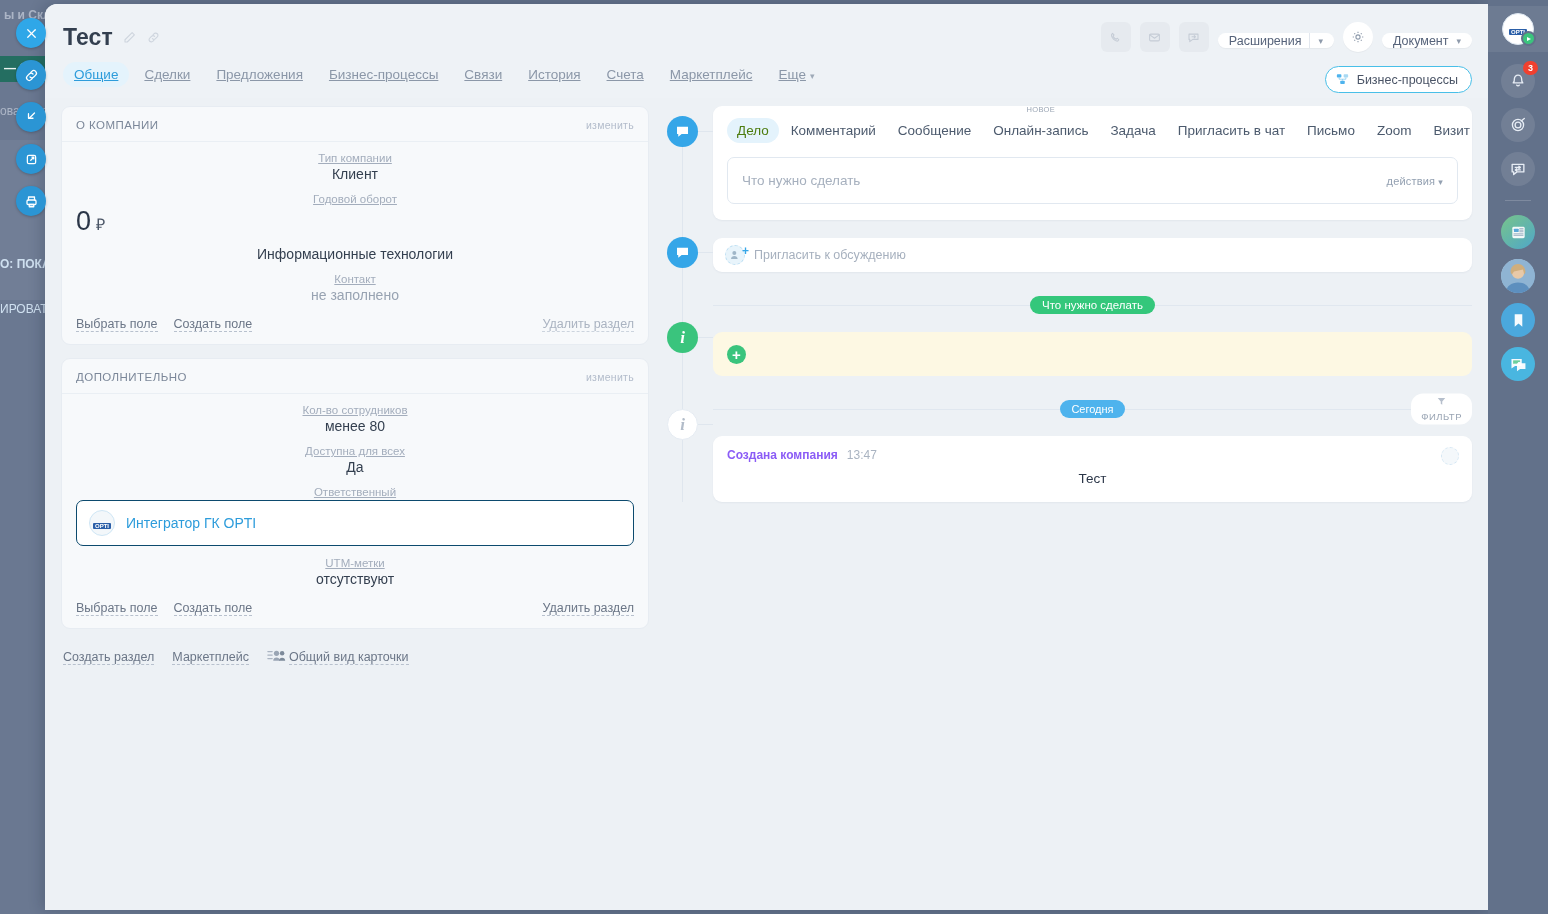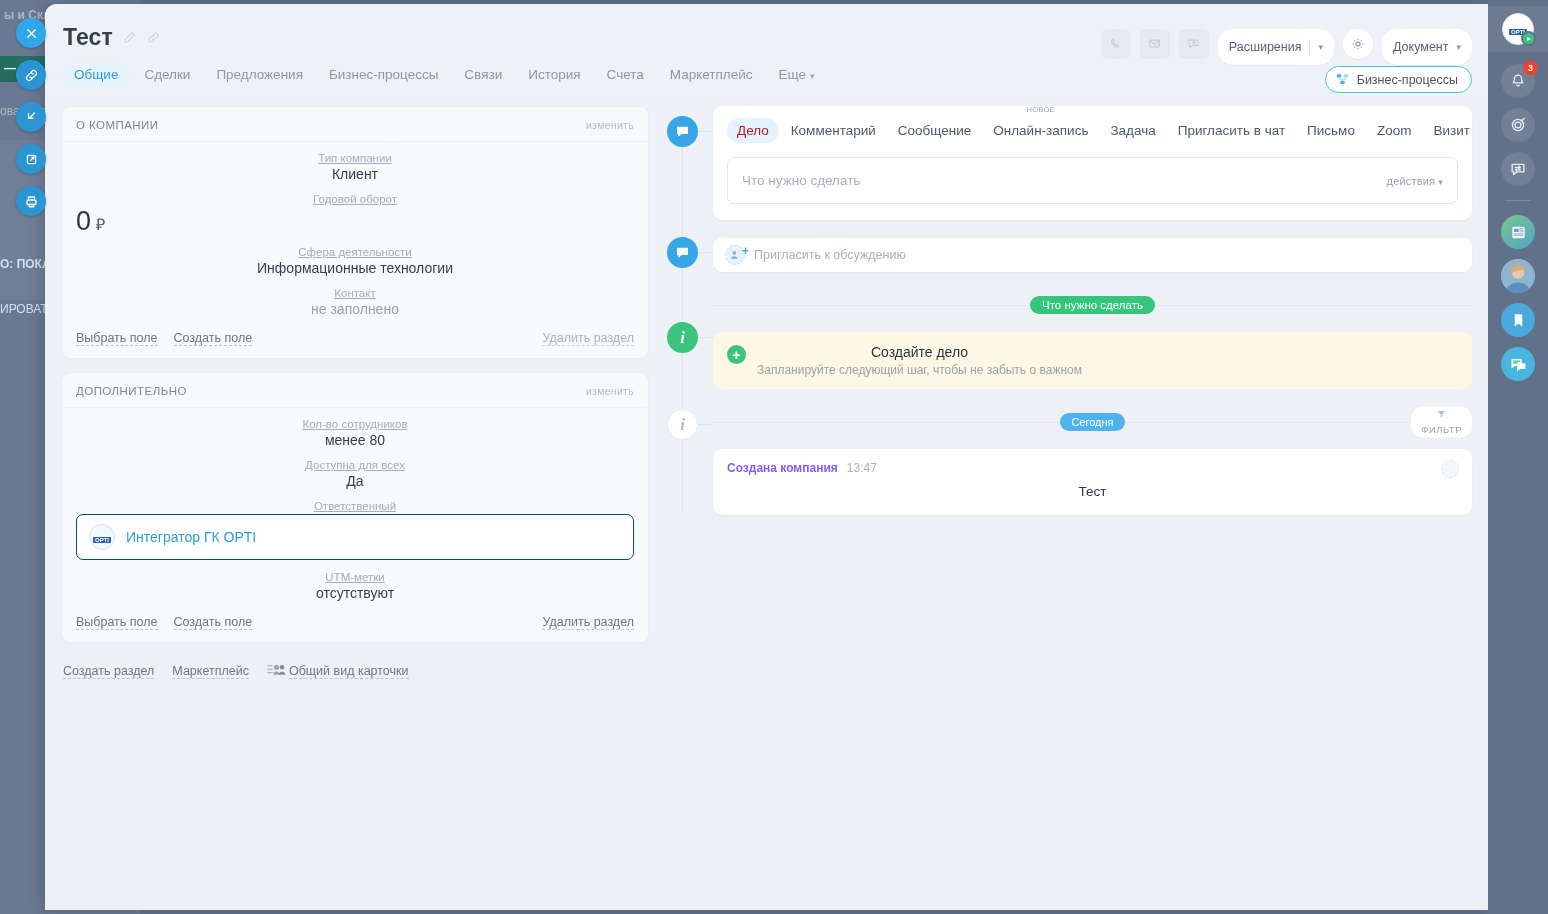--- a/index.html
+++ b/index.html
@@ -33,29 +33,29 @@
   }
 
   
   .hdr { position: relative; height: 94px; background: #eef2f6; }
   .title-row { position: absolute; left: 18px; top: 20px; display: flex; align-items: center; gap: 9px; }
   .title { font-size: 23px; font-weight: bold; color: #333f4f; letter-spacing: .1px; }
   .t-ic { width: 15px; height: 15px; opacity: .45; cursor: pointer; }
   .t-ic svg { width: 15px; height: 15px; fill: none; stroke: #a8b3c2; stroke-width: 1.5; stroke-linecap: round; stroke-linejoin: round; }
 
   .tabs { position: absolute; left: 18px; top: 58px; display: flex; align-items: center; gap: 4px; }
-  .tab { font-size: 13.5px; color: #8b97a8; padding: 5px 11px; border-radius: 15px; cursor: pointer; white-space: nowrap; }
+  .tab { font-size: 13.5px; color: #8b97a8; padding: 5px 11px; border-radius: 15px; cursor: pointer; white-space: nowrap; text-decoration: underline; }
   .tab.active { background: #e4f3fc; color: #2d9cdb; }
   .tab .chev { display: inline-block; margin-left: 4px; font-size: 9px; opacity: .8; }
 
   
   .hdr-right { position: absolute; right: 16px; top: 18px; display: flex; align-items: center; gap: 9px; }
   .ghost-ic { width: 30px; height: 30px; border-radius: 6px; background: #e6eaef; display: flex; align-items: center; justify-content: center; cursor: pointer; }
   .ghost-ic svg { width: 15px; height: 15px; fill: none; stroke: #c5ccd6; stroke-width: 1.4; stroke-linecap: round; stroke-linejoin: round; }
-  .pill-sel { height: 36px; background: #fff; border-radius: 15px; display: flex; align-items: center; padding: 0 11px; gap: 8px; font-size: 12.5px; color: #56637a; cursor: pointer; box-shadow: 0 1px 1px rgba(0,0,0,.04); margin-top: 7px; }
+  .pill-sel { height: 15px; background: #fff; border-radius: 15px; display: flex; align-items: center; padding: 0 11px; gap: 8px; font-size: 12.5px; color: #56637a; cursor: pointer; box-shadow: 0 1px 1px rgba(0,0,0,.04); margin-top: 7px; }
   .pill-sel .sep { width: 1px; height: 15px; background: #e2e7ee; }
   .pill-sel .cv { font-size: 9px; color: #8e9aab; }
   .gear-btn { width: 30px; height: 30px; border-radius: 50%; background: #fff; display: flex; align-items: center; justify-content: center; cursor: pointer; box-shadow: 0 1px 1px rgba(0,0,0,.04); }
   .gear-btn svg { width: 16px; height: 16px; fill: none; stroke: #8e9aab; stroke-width: 1.4; }
 
   .bp-btn { position: absolute; right: 16px; top: 62px; height: 27px; border: 1px solid #48bfe8; border-radius: 14px; background: #fff; display: flex; align-items: center; gap: 7px; padding: 0 13px 0 9px; font-size: 12.5px; color: #4a5466; cursor: pointer; }
   .bp-btn svg { width: 15px; height: 15px; }
 
   
   .body { position: absolute; left: 0; top: 94px; right: 0; bottom: 0; display: flex; padding: 8px 16px 0 16px; gap: 18px; }
@@ -99,21 +99,21 @@
   .tl-dot.green { background: #3ac47d; }
   .tl-dot.white { background: #fff; border: 1px solid #e6ecf3; }
   .tl-dot svg { width: 17px; height: 17px; }
   .tl-dot .ichar { font-family: "Liberation Serif", serif; font-style: italic; font-size: 17px; color: #fff; font-weight: bold; }
   .tl-dot.white .ichar { color: #b2bcc9; }
   .tl-connector { position: absolute; left: 31px; width: 15px; height: 1px; background: #dfe6ee; }
 
   .editor { background: #fff; border-radius: 9px; padding: 12px 14px 16px 14px; box-shadow: 0 1px 2px rgba(20,40,80,.05); }
   .ed-tabs { display: flex; align-items: center; gap: 2px; position: relative; }
   .ed-tab { font-size: 13.5px; color: #4c5a6d; padding: 5px 10px; border-radius: 14px; cursor: pointer; white-space: nowrap; position: relative; }
-  .ed-tab.active { background: #e4f3fc; color: #b91c1c; }
+  .ed-tab.active { background: #e4f3fc; color: #4d7c0f; }
   .ed-tab .badge-new { position: absolute; left: 50%; transform: translateX(-50%); top: -13px; font-size: 7.5px; color: #9aa5b4; letter-spacing: .4px; text-transform: uppercase; }
   .ed-input { margin-top: 14px; height: 47px; border: 1px solid #e1e8f0; border-radius: 7px; display: flex; align-items: center; justify-content: space-between; padding: 0 14px; cursor: text; }
   .ed-input .ph { font-size: 13.5px; color: #a6b0be; }
   .ed-act { font-size: 11px; color: #93a0b1; letter-spacing: .2px; cursor: pointer; }
   .ed-act .cv { font-size: 9px; margin-left: 3px; }
 
   .invite { margin-top: 18px; background: #fff; border-radius: 9px; height: 34px; display: flex; align-items: center; padding: 0 12px; gap: 9px; box-shadow: 0 1px 2px rgba(20,40,80,.05); cursor: pointer; }
   .invite-ava { width: 20px; height: 20px; border-radius: 50%; background: #e8f4fb; border: 1px dashed #bcdff3; display: flex; align-items: center; justify-content: center; position: relative; }
   .invite-ava .plus { position: absolute; right: -5px; top: -2px; font-size: 12px; color: #35a6e8; font-weight: bold; }
   .invite .ph { font-size: 12.5px; color: #a6b0be; }
@@ -294,21 +294,20 @@
               <div class="fld-val">Клиент</div>
             </div>
             <div class="fld">
               <div class="fld-lbl">Годовой оборот</div>
               <div class="money">
                 <span class="num">0</span>
                 <span class="cur">₽</span>
               </div>
             </div>
             <div class="fld">
-              <div class="fld-lbl">Сфера деятельности</div>
               <div class="fld-val">Информационные технологии</div>
             </div>
             <div class="fld" style="margin-bottom:2px;">
               <div class="fld-lbl">Контакт</div>
               <div class="fld-val muted">не заполнено</div>
             </div>
           </div>
           <div class="card-ft">
             <div class="ft-left">
               <span class="lnk">Выбрать поле</span>
@@ -431,24 +430,20 @@
 
           <div class="tl-dot green" style="top:216px;">
             <span class="ichar">i</span>
           </div>
           <div class="tl-connector" style="top:231px;"></div>
 
           <div class="alert">
             <span class="plus-ic">
                 <span>+</span>
               </span>
-            <div>
-              <div class="a-ttl">Создайте дело</div>
-              <div class="a-sub">Запланируйте следующий шаг, чтобы не забыть о важном</div>
-            </div>
           </div>
 
           <div class="sep-row">
             <div class="hr"></div>
             <div class="chip blue">Сегодня</div>
             <div class="filter-btn">
               <svg viewBox="0 0 12 12">
                   <path d="M1 2h10L7 6.5V11L5 9.6V6.5z"></path>
                 </svg>
               <span>ФИЛЬТР</span>

